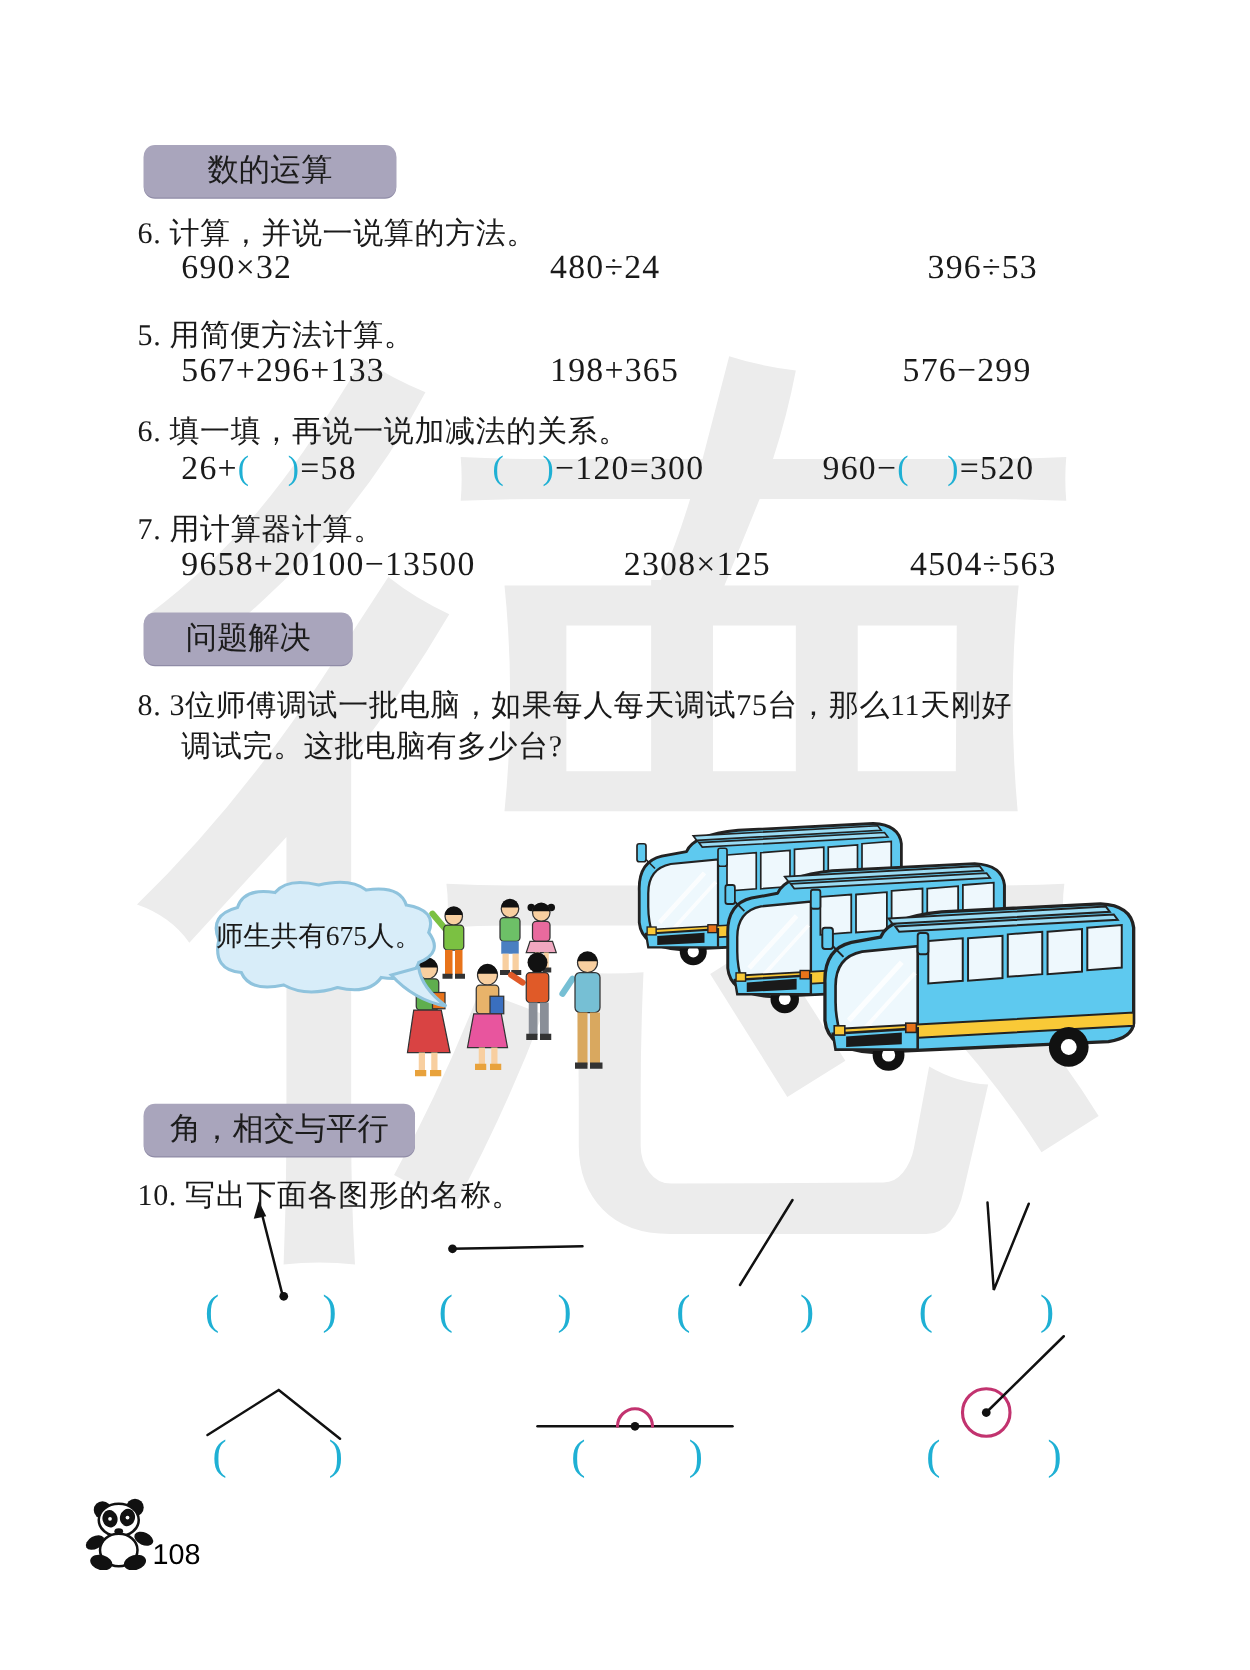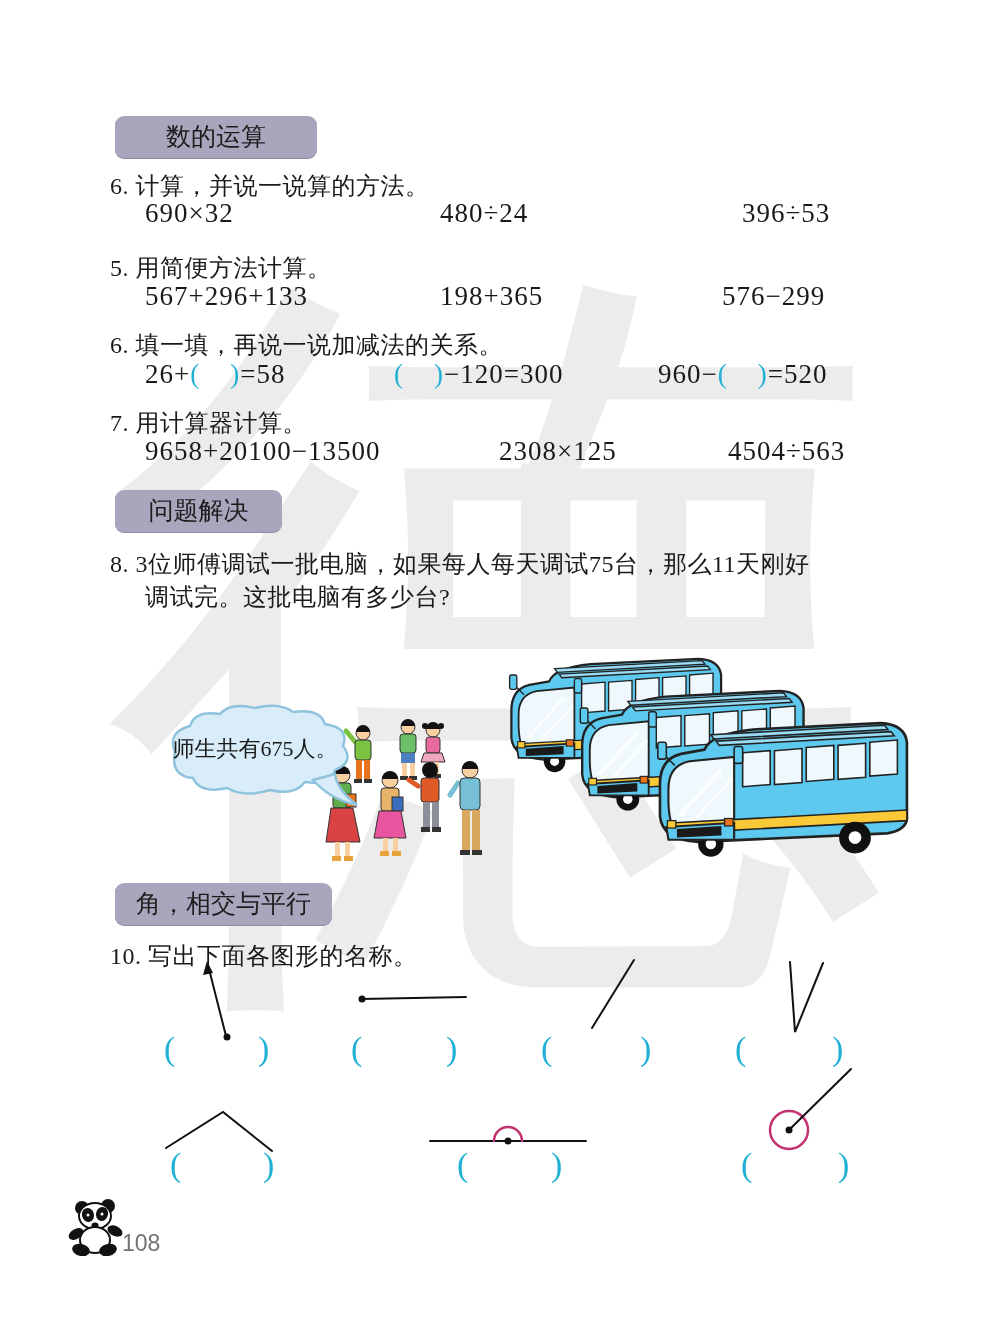--- a/index.html
+++ b/index.html
@@ -11,21 +11,21 @@
          background:#a9a5bc;border-radius:9px;font-size:25px;color:#1c1c1c;z-index:2;
          box-shadow:0 1px 0 #8f8ba6;}
   .title{position:absolute;font-size:24px;z-index:2;letter-spacing:0.5px;white-space:nowrap;}
   .expr{position:absolute;font-size:27px;z-index:2;letter-spacing:1px;white-space:nowrap;}
   .pline{position:absolute;font-size:24px;z-index:2;letter-spacing:0.5px;white-space:nowrap;}
   .cyan{color:#1fb0d4;}
   .gap{display:inline-block;width:30px;}
   .ans-paren{position:absolute;font-size:34px;color:#1fb0d4;z-index:2;
              font-family:"Liberation Serif","DejaVu Serif",serif;}
   .pagenum{position:absolute;left:122px;top:1230px;font-size:23px;z-index:2;
-           font-family:"Liberation Sans","DejaVu Sans",sans-serif;color:#737373;}
+           font-family:"Liberation Sans","DejaVu Sans",sans-serif;color:#000000;}
   svg{position:absolute;z-index:1;}
   svg.front{z-index:2;}
 </style>
 </head>
 <body>
 
 <div class="page">
 
   <div class="watermark">德</div>
 

